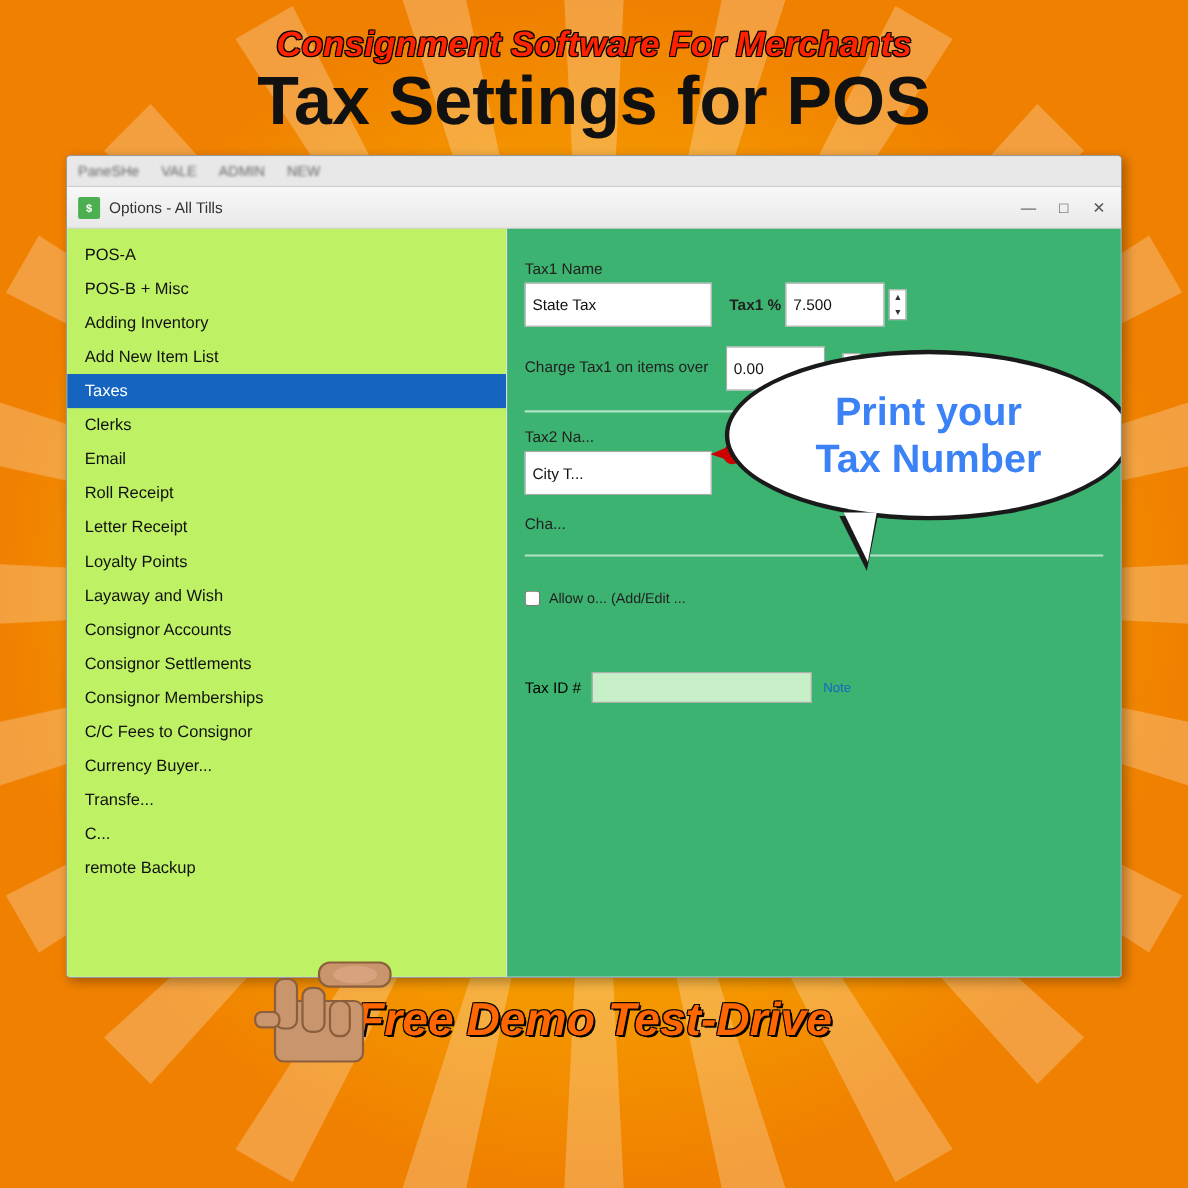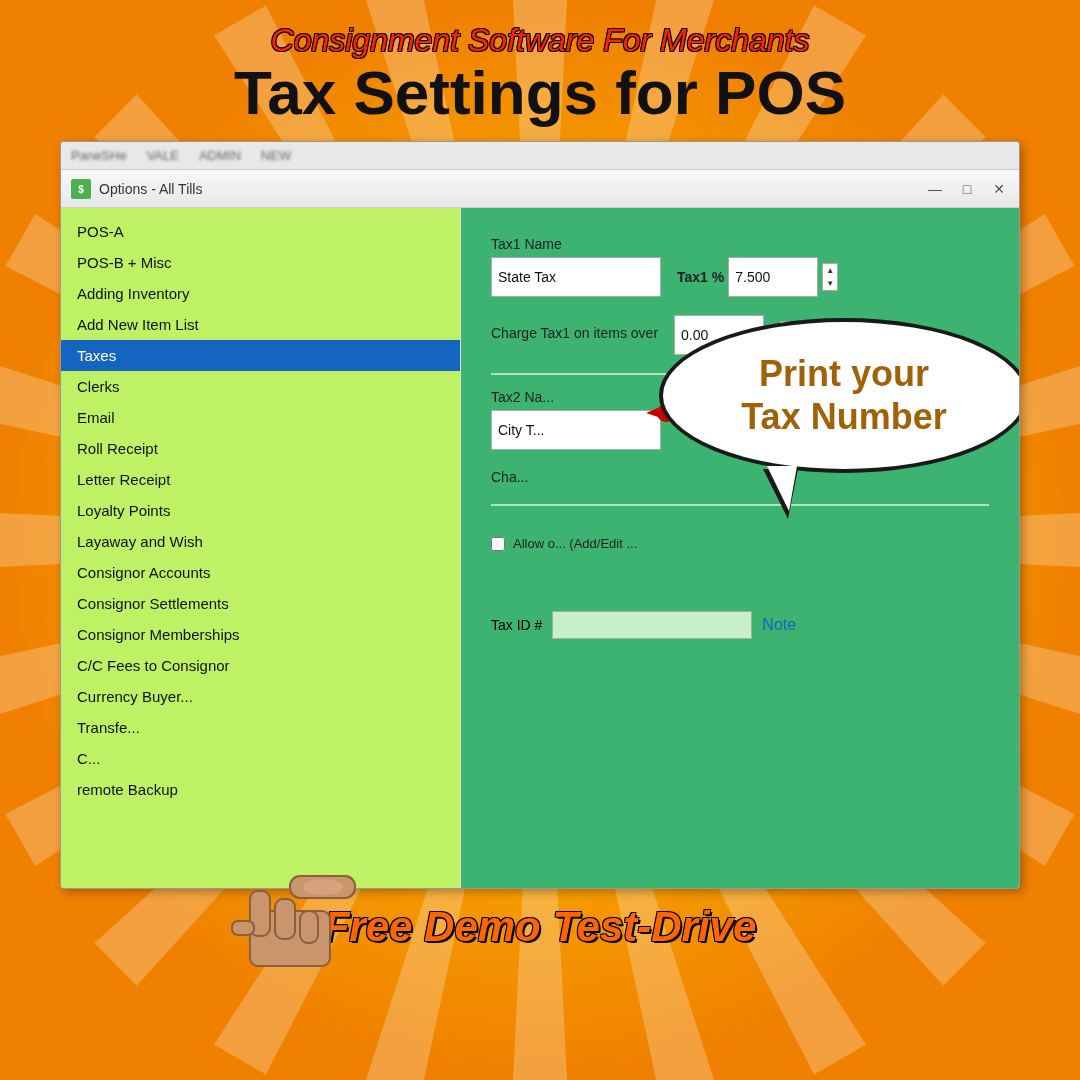--- a/index.html
+++ b/index.html
@@ -41,21 +41,21 @@
 
     
     .header {
       text-align: center;
       padding-top: 22px;
       padding-bottom: 8px;
     }
 
     .header-subtitle {
       font-size: 32px;
-      font-weight: normal;
+      font-weight: bold;
       color: #ff2200;
       text-shadow: 1px 1px 0 #000, -1px -1px 0 #000, 1px -1px 0 #000, -1px 1px 0 #000;
       font-style: italic;
     }
 
     .header-title {
       font-size: 62px;
       font-weight: 900;
       color: #111;
       line-height: 1.1;
@@ -140,21 +140,21 @@
 
     .sidebar-item.active {
       background: #1565c0;
       color: white;
     }
 
     
     .main-content {
       flex: 1;
       background: #3cb371;
-      padding: 28px 30px;
+      padding: 28px 16px;
       position: relative;
       overflow: hidden;
     }
 
     .field-row {
       margin-bottom: 18px;
     }
 
     .field-label {
       font-size: 14px;
@@ -247,21 +247,21 @@
       width: 200px;
       height: 28px;
       background: #c8f0c8;
       border: 1px solid #aaa;
       padding: 2px 6px;
       font-size: 14px;
     }
 
     .note-link {
       color: #1565c0;
-      font-size: 16px;
+      font-size: 12px;
       cursor: pointer;
       text-decoration: none;
     }
 
     
     .speech-bubble {
       position: absolute;
       top: 110px;
       right: -10px;
       width: 370px;
@@ -294,21 +294,21 @@
       height: 0;
       border-left: 22px solid transparent;
       border-right: 8px solid transparent;
       border-top: 45px solid white;
       z-index: 1;
     }
 
     .bubble-text {
       font-size: 36px;
       font-weight: 900;
-      color: #a16207;
+      color: #3b82f6;
       line-height: 1.2;
     }
 
     
     .red-arrow {
       position: absolute;
       left: 175px;
       top: 155px;
       z-index: 5;
     }

